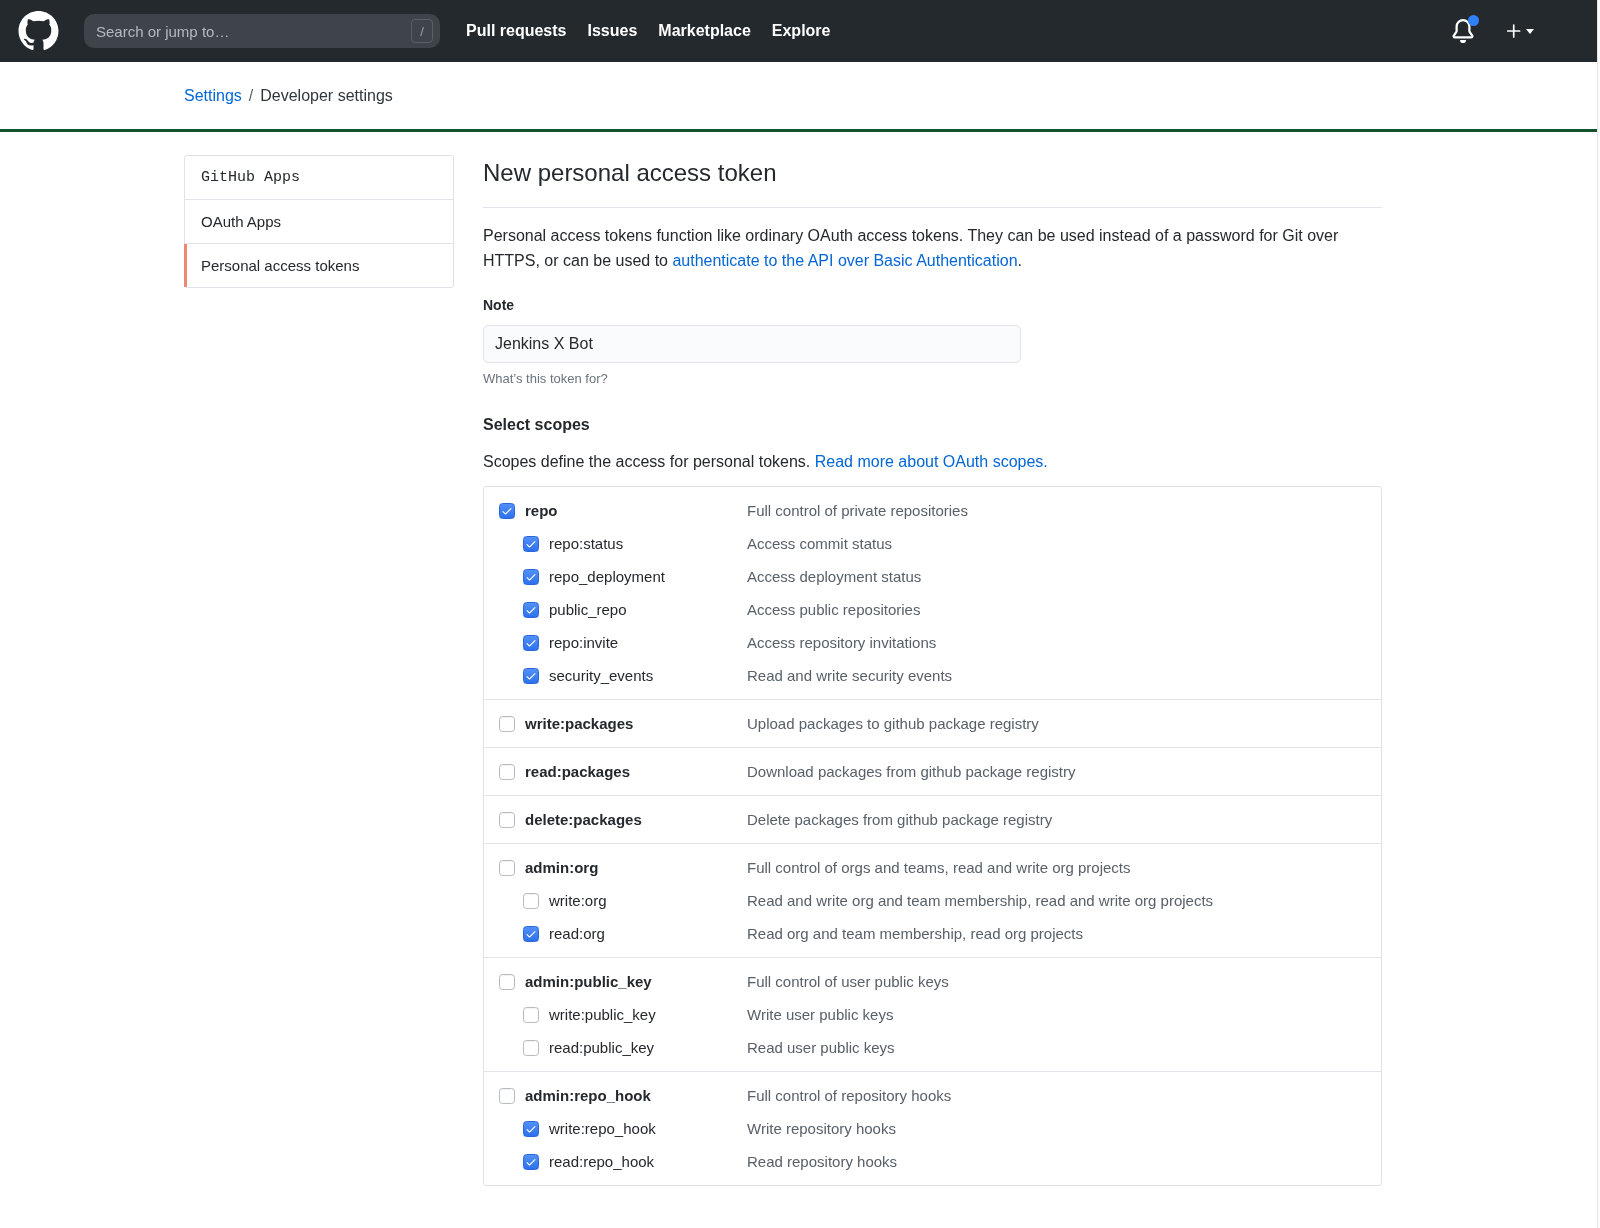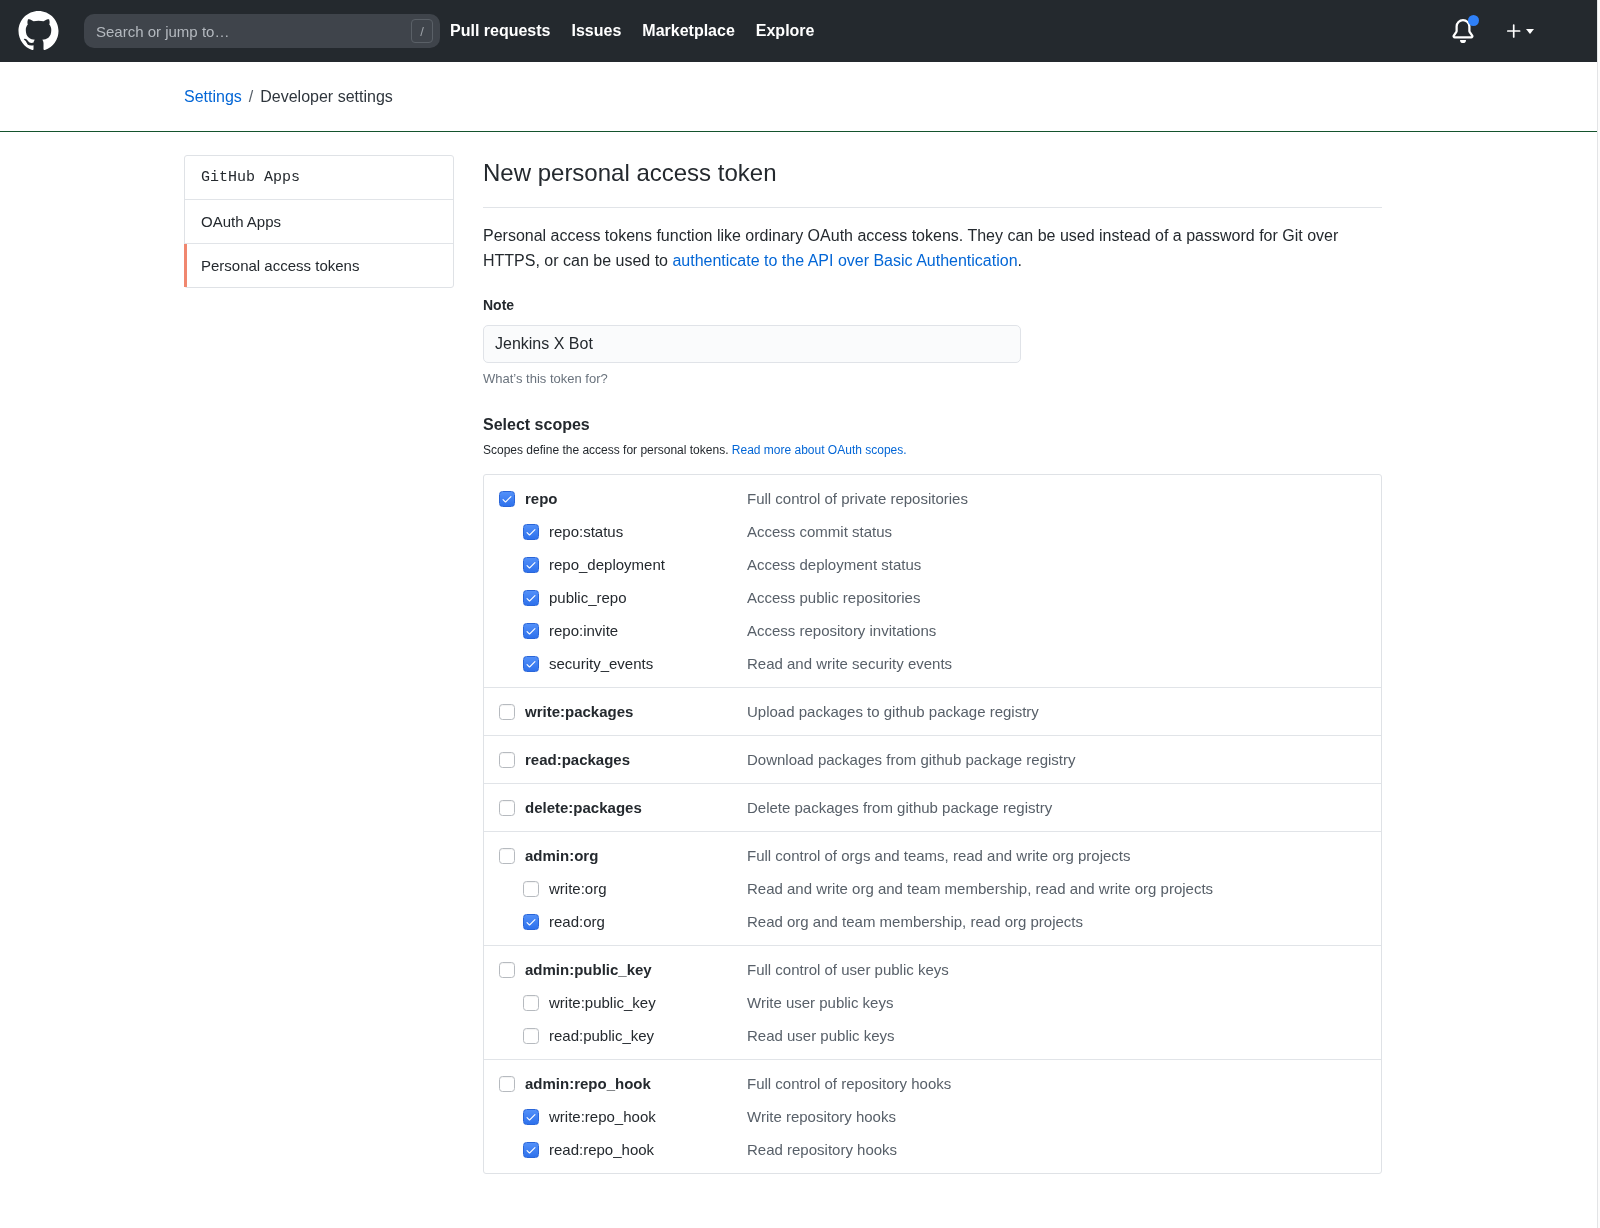--- a/index.html
+++ b/index.html
@@ -11,39 +11,39 @@
     padding: 0 66px 0 18px; }
   .gh-logo { width: 41px; height: 40px; flex: 0 0 auto; cursor: pointer; }
   .search-wrap { position: relative; margin-left: 25px; width: 356px; }
   .search-input { width: 356px; height: 34px; background: #3f444b; border: none;
     border-radius: 10px; color: #c9cdd1; font-size: 15px; padding: 0 34px 0 12px;
     font-family: inherit; outline: none; }
   .search-input::placeholder { color: #b4b9bf; opacity: 1; }
   .slash-hint { position: absolute; right: 7px; top: 5px; width: 22px; height: 24px;
     border: 1px solid #5a6067; border-radius: 4px; color: #9da2a8; font-size: 13px;
     display: flex; align-items: center; justify-content: center; }
-  .nav-links { display: flex; align-items: center; margin-left: 10px; }
+  .nav-links { display: flex; align-items: center; margin-left: 26px; }
   .nav-link { color: #fff; font-weight: 700; font-size: 16px; margin-right: 21px;
     text-decoration: none; white-space: nowrap; cursor: pointer; }
   .nav-spacer { flex: 1; }
   .nav-right { display: flex; align-items: center; gap: 30px; }
   .bell-wrap { position: relative; cursor: pointer; }
   .bell-wrap svg { display: block; }
   .notif-dot { position: absolute; top: -4px; right: -4px; width: 11px; height: 11px;
     border-radius: 50%; }
   .plus-wrap { display: flex; align-items: center; gap: 3px; cursor: pointer; }
   .caret-down { width: 0; height: 0; border-left: 4px solid transparent;
     border-right: 4px solid transparent; border-top: 5px solid #fff; }
 
   
   .scroll-strip { position: fixed; top: 0; right: 0; width: 3px; height: 100%;
     background: #fcfcfc; border-left: 1px solid #e3e4e6; z-index: 50; }
 
   
-  .breadcrumb-bar { height: 70px; border-bottom: 1px solid #14532d;
+  .breadcrumb-bar { height: 70px; border-bottom: 3px solid #14532d;
     display: flex; align-items: center; }
   .breadcrumb { margin-left: 184px; font-size: 16px; }
   .breadcrumb a { color: #0366d6; text-decoration: none; cursor: pointer; }
   .crumb-sep { color: #586069; margin: 0 7px; }
   .crumb-current { color: #2f363d; }
 
   
   .page { display: flex; margin-left: 184px; padding-top: 23px; width: 1198px; }
   .sidebar { width: 270px; flex: 0 0 auto; border: 1px solid #dfe2e6;
     border-radius: 3px; background: #fff; align-self: flex-start; }
@@ -59,21 +59,21 @@
   .intro { margin-top: 15px; font-size: 16px; line-height: 25px; color: #24292e; }
   .intro a, .scopes-intro a { color: #0366d6; text-decoration: none; cursor: pointer; }
 
   .note-label { margin-top: 24px; font-size: 14px; font-weight: 700; }
   .note-input { display: block; margin-top: 12px; width: 538px; height: 38px;
     background: #fafbfc; border: 1px solid #e0e3e8; border-radius: 5px;
     font-size: 16px; color: #24292e; padding: 0 11px; font-family: inherit; outline: none; }
   .note-help { margin-top: 8px; font-size: 13px; color: #6a737d; }
 
   .scopes-heading { margin-top: 30px; font-size: 16px; font-weight: 700; }
-  .scopes-intro { margin-top: 4px; font-size: 12px; line-height: 24px; }
+  .scopes-intro { margin-top: 16px; font-size: 16px; line-height: 24px; }
 
   .scopes-box { margin-top: 12px; border: 1px solid #dfe2e6; border-radius: 3px; }
   .scope-group { padding: 7px 15px; border-top: 1px solid #e1e4e8; }
   .scope-group:first-child { border-top: none; }
   .scope-row { position: relative; height: 33px; display: flex; align-items: center; }
   .scope-children { margin-left: 24px; }
   .scope-name { font-size: 15px; margin-left: 10px; }
   .scope-row.parent .scope-name { font-weight: 700; }
   .scope-desc { position: absolute; left: 248px; font-size: 15px; color: #586069; }
   .scope-children .scope-desc { left: 224px; }

